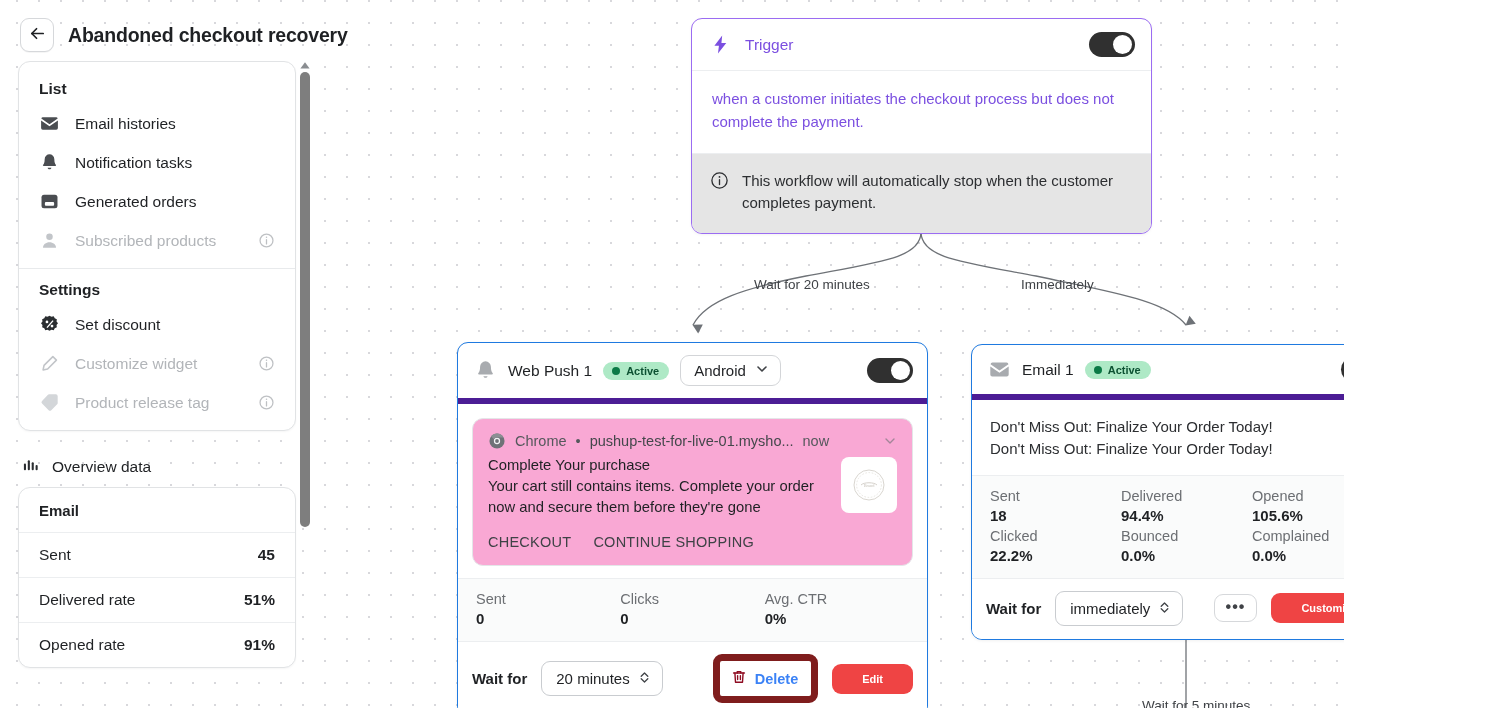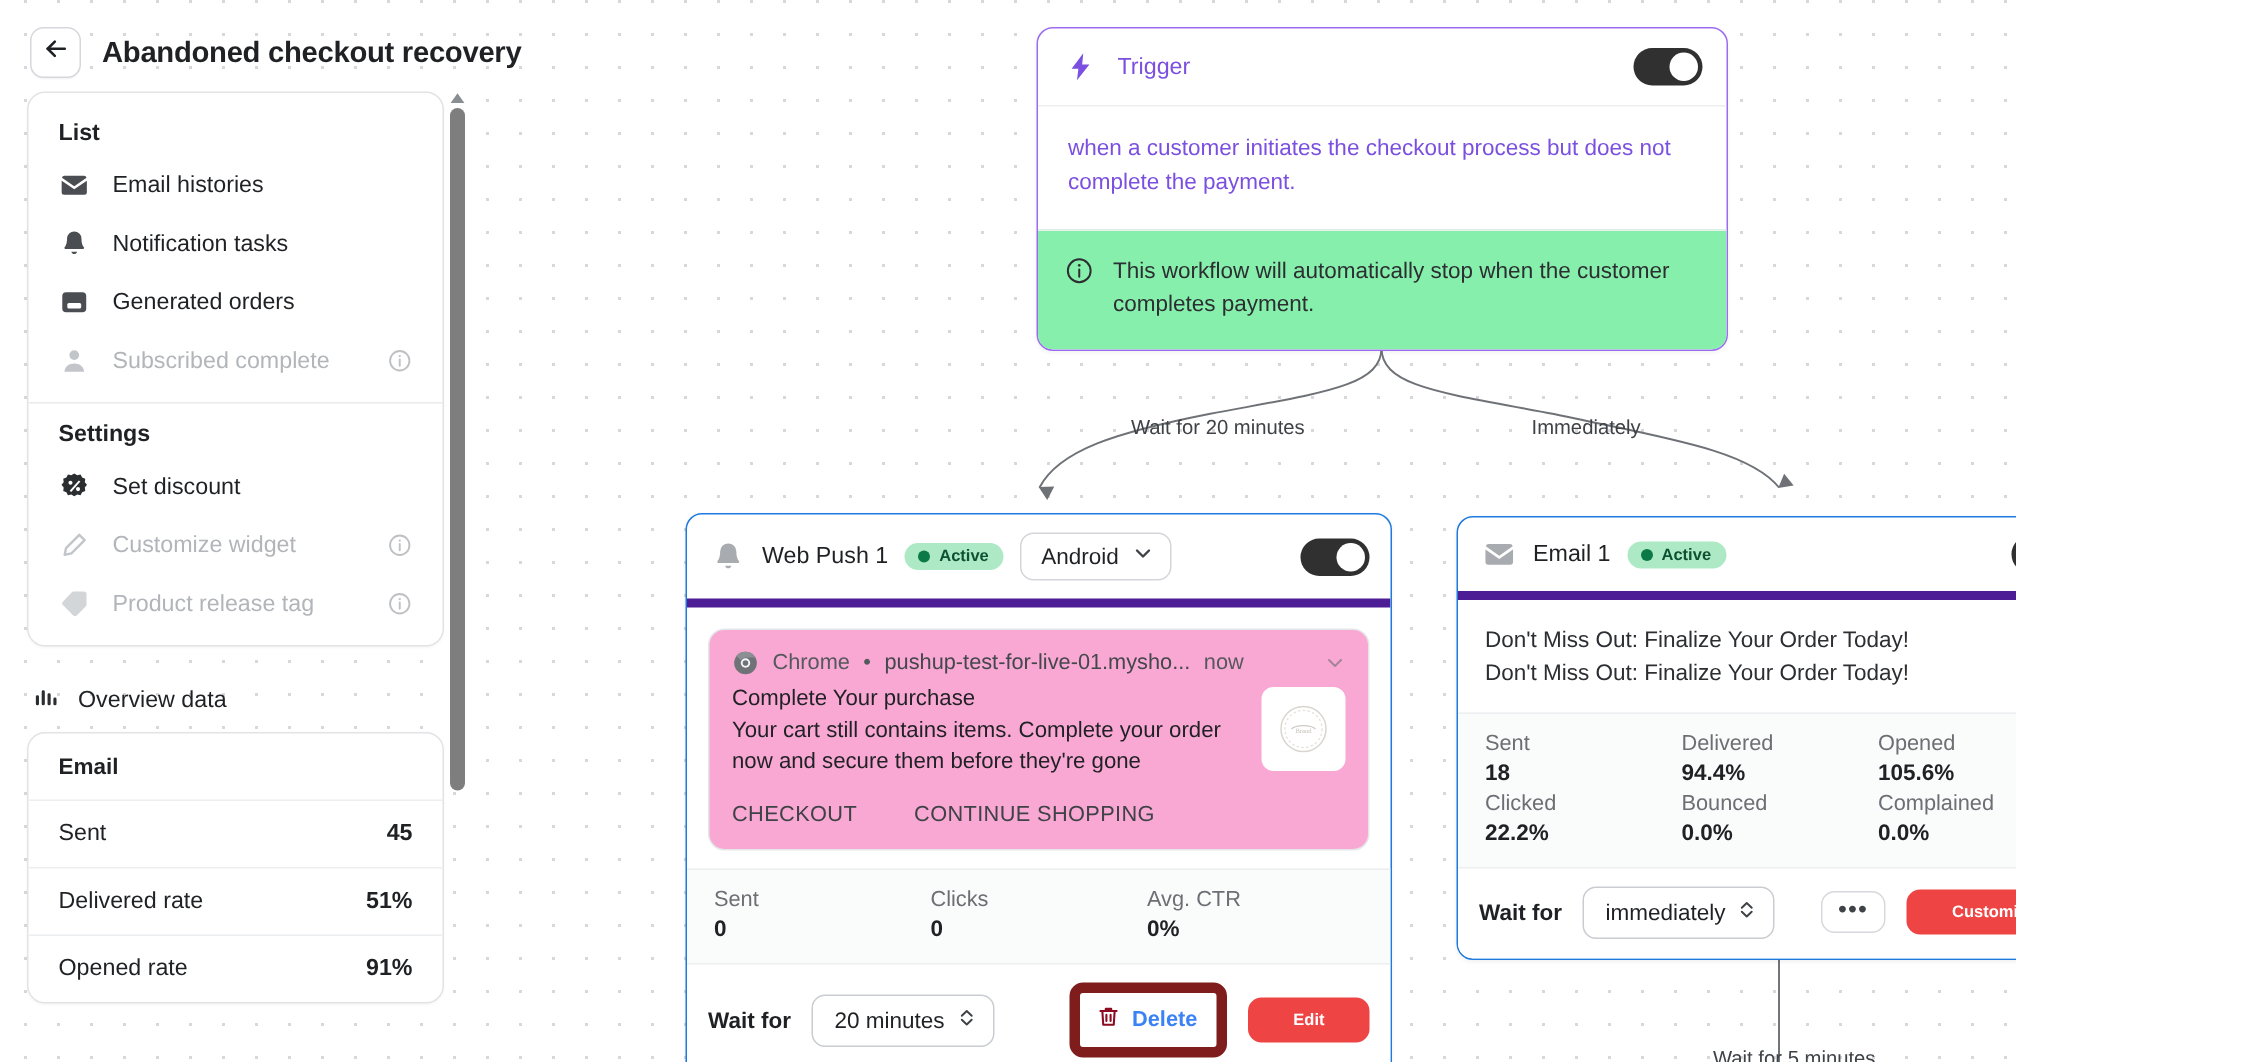--- a/index.html
+++ b/index.html
@@ -122,21 +122,21 @@
     border-bottom: 1px solid #eceef0;
   }
   .trigger-head .bolt { width: 21px; height: 21px; }
   .trigger-title { font-size: 15.5px; color: #7b4fe0; flex: 1 1 auto; }
   .trigger-body {
     padding: 17px 20px 19px 20px;
     font-size: 15px; line-height: 1.52;
     color: #7b4fe0;
   }
   .trigger-note {
-    background: #86efac;
+    background: #e5e5e5;
     border-top: 1px solid #eceef0;
     padding: 16px 20px 18px 18px;
     display: flex; gap: 13px; align-items: flex-start;
     font-size: 15px; line-height: 1.5; color: #2c2e31;
   }
   .trigger-note svg { width: 19px; height: 19px; flex: 0 0 19px; margin-top: 1px; }
 
   
   .toggle {
     width: 46px; height: 25px; border-radius: 13px;
@@ -199,21 +199,21 @@
   .pp-top .chev { margin-left: auto; width: 14px; height: 14px; opacity: .6; }
   .pp-mid { display: flex; gap: 14px; align-items: flex-start; }
   .pp-text { flex: 1 1 auto; }
   .pp-title { font-size: 14.8px; color: #1f2124; margin-bottom: 3px; }
   .pp-body { font-size: 14.8px; color: #1f2124; line-height: 1.42; }
   .pp-thumb {
     flex: 0 0 56px; width: 56px; height: 56px;
     background: #ffffff; border-radius: 8px;
     display: flex; align-items: center; justify-content: center;
   }
-  .pp-actions { margin-top: 16px; display: flex; gap: 38px; }
+  .pp-actions { margin-top: 16px; display: flex; gap: 22px; }
   .pp-actions span { font-size: 14.5px; color: #3f4246; letter-spacing: .25px; cursor: pointer; }
 
   
   .stats {
     background: #fafbfb; border-top: 1px solid #eceef0;
     padding: 12px 18px 14px 18px;
   }
   .stats-row { display: flex; }
   .stats-row + .stats-row { margin-top: 4px; }
   .stat { flex: 1 1 0; }
@@ -317,21 +317,21 @@
         <span class="s-label">Generated orders</span>
       </div>
 
       <div class="side-item disabled">
         <span class="s-ico">
           <svg viewBox="0 0 20 20" fill="#c2c5c9">
               <circle cx="10" cy="6.4" r="3.1"></circle>
               <path d="M3.8 17c0-3.2 2.8-5.3 6.2-5.3s6.2 2.1 6.2 5.3H3.8z"></path>
             </svg>
         </span>
-        <span class="s-label">Subscribed complete</span>
+        <span class="s-label">Subscribed products</span>
         <span class="s-info">
           <svg viewBox="0 0 20 20" fill="none" stroke="#a9acb0" stroke-width="1.5">
               <circle cx="10" cy="10" r="7.6"></circle>
               <path d="M10 9v5" stroke-linecap="round"></path>
               <circle cx="10" cy="6.3" r="0.9" fill="#a9acb0" stroke="none"></circle>
             </svg>
         </span>
       </div>
 
       <div class="side-divider"></div>

